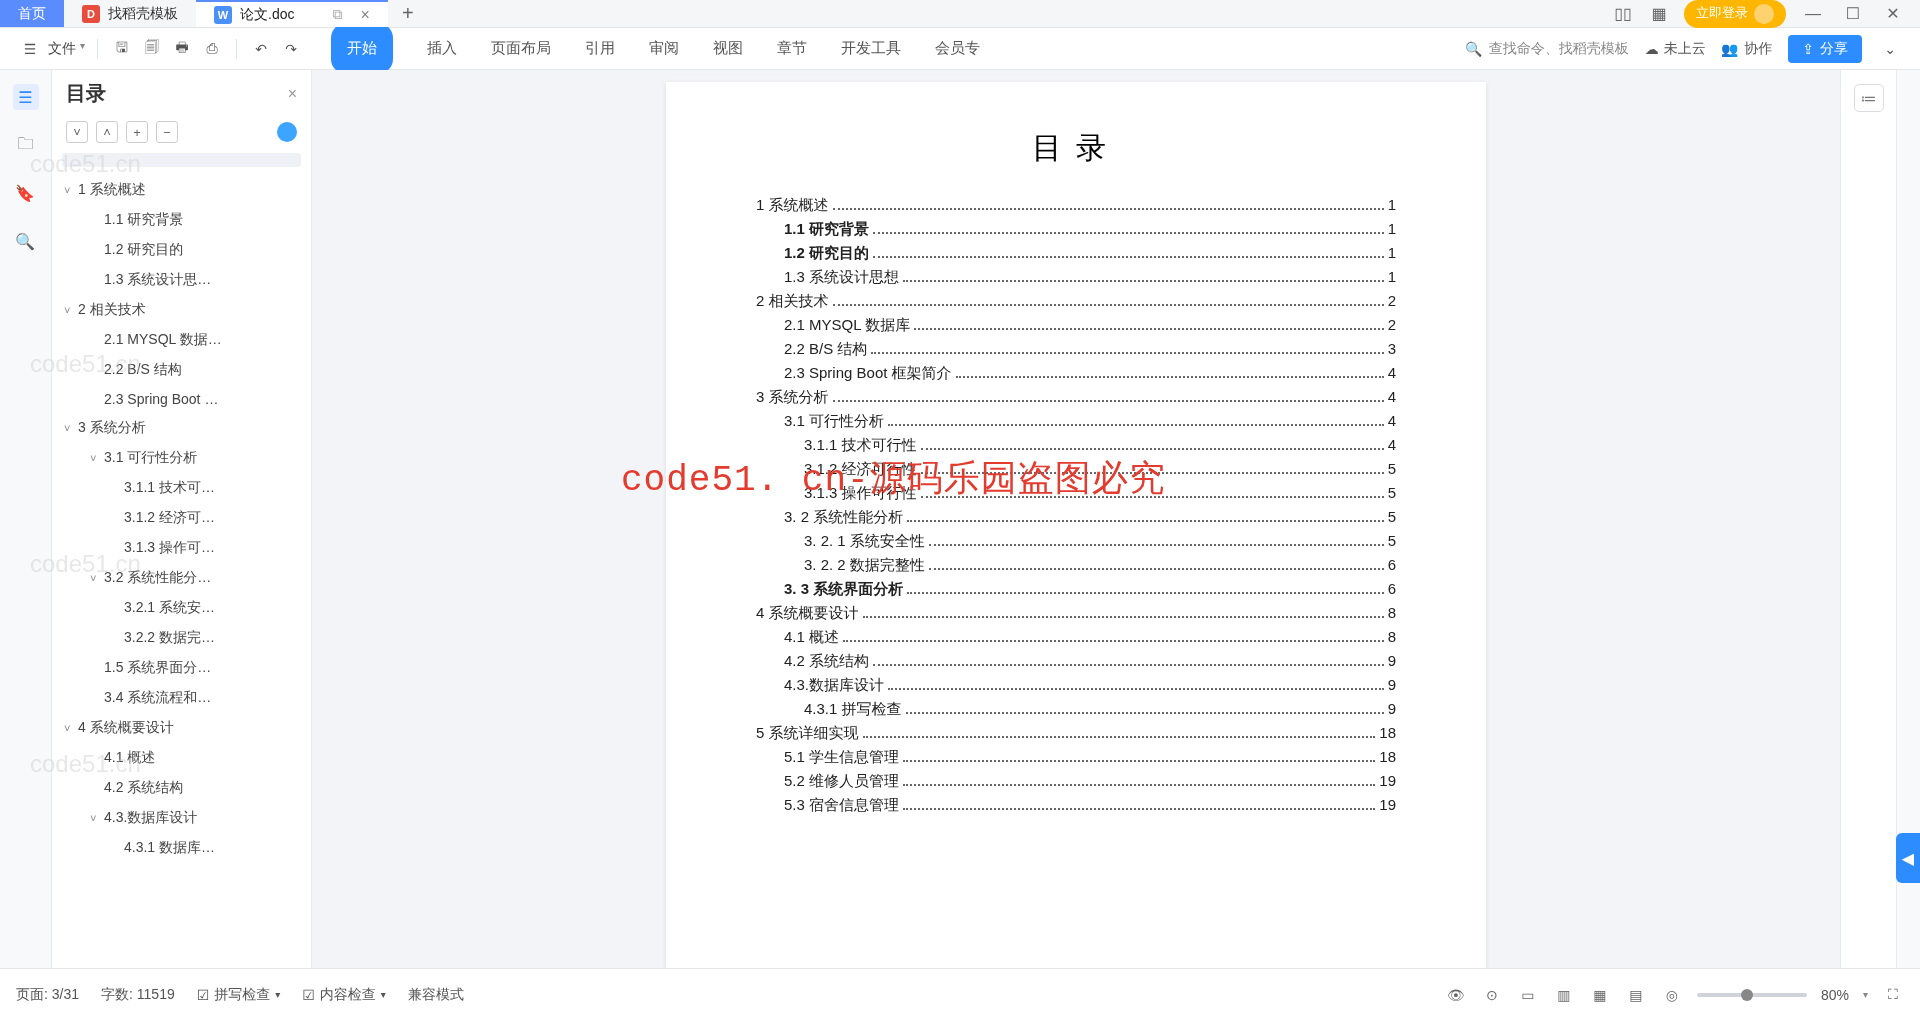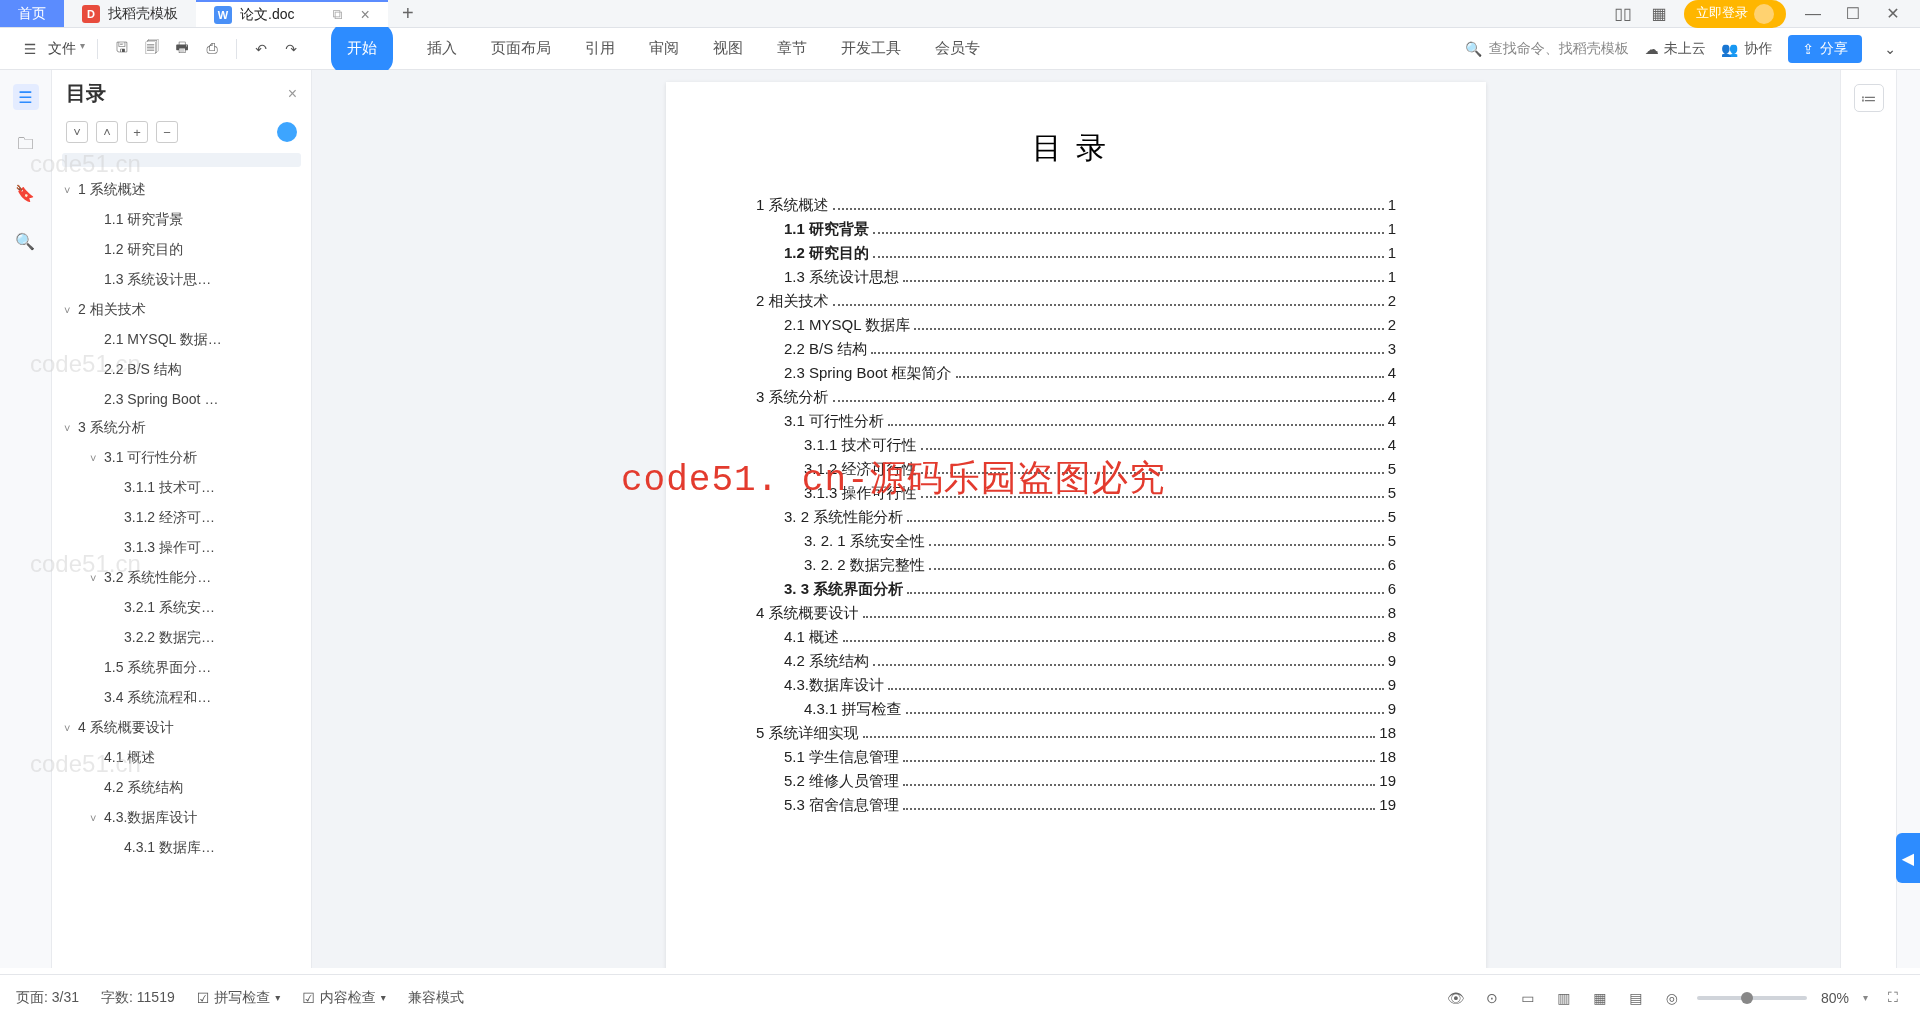--- a/index.html
+++ b/index.html
@@ -68,21 +68,21 @@
 .watermark { position:absolute; left:-45px; top:372px; color:#e33b2e; font-size:36px; font-weight:500; font-family:Liberation Mono, monospace; pointer-events:none; letter-spacing:1px; }
 .bg-wm { position:absolute; color:#ccc; font-size:24px; opacity:0.45; pointer-events:none; font-family:Arial; }
 
 
 .right-rail { width:56px; background:#fff; border-left:1px solid #e8eaee; padding-top:14px; display:flex; flex-direction:column; align-items:center; }
 .rr-btn { width:30px; height:28px; border:1px solid #d9dce1; border-radius:5px; display:flex; align-items:center; justify-content:center; color:#777; cursor:pointer; }
 .far-rail { width:24px; background:#f8f9fb; border-left:1px solid #e8eaee; position:relative; }
 .fr-arrow { position:absolute; bottom:85px; right:0; width:24px; height:50px; background:#2d8cff; border-radius:6px 0 0 6px; color:#fff; display:flex; align-items:center; justify-content:center; }
 
 
-.status { position:absolute; bottom:0; left:0; right:0; height:46px; background:#fff; border-top:1px solid #e4e6ea; display:flex; align-items:center; padding:0 16px; font-size:14px; color:#555; gap:22px; }
+.status { position:absolute; bottom:0; left:0; right:0; height:52px; background:#fff; border-top:1px solid #e4e6ea; display:flex; align-items:center; padding:0 16px; font-size:14px; color:#555; gap:22px; }
 .st-chk { display:flex; align-items:center; gap:5px; cursor:pointer; }
 .st-right { margin-left:auto; display:flex; align-items:center; gap:14px; }
 .st-icon { width:22px; height:22px; color:#666; display:flex; align-items:center; justify-content:center; cursor:pointer; }
 .zoom-slider { width:110px; height:4px; background:#d0d4da; border-radius:2px; position:relative; }
 .zoom-thumb { position:absolute; top:-4px; left:40%; width:12px; height:12px; border-radius:50%; background:#888; }
 </style>
 </head>
 <body>
 
 <div class="bg-wm" style="top:150px;left:30px">code51.cn</div>

